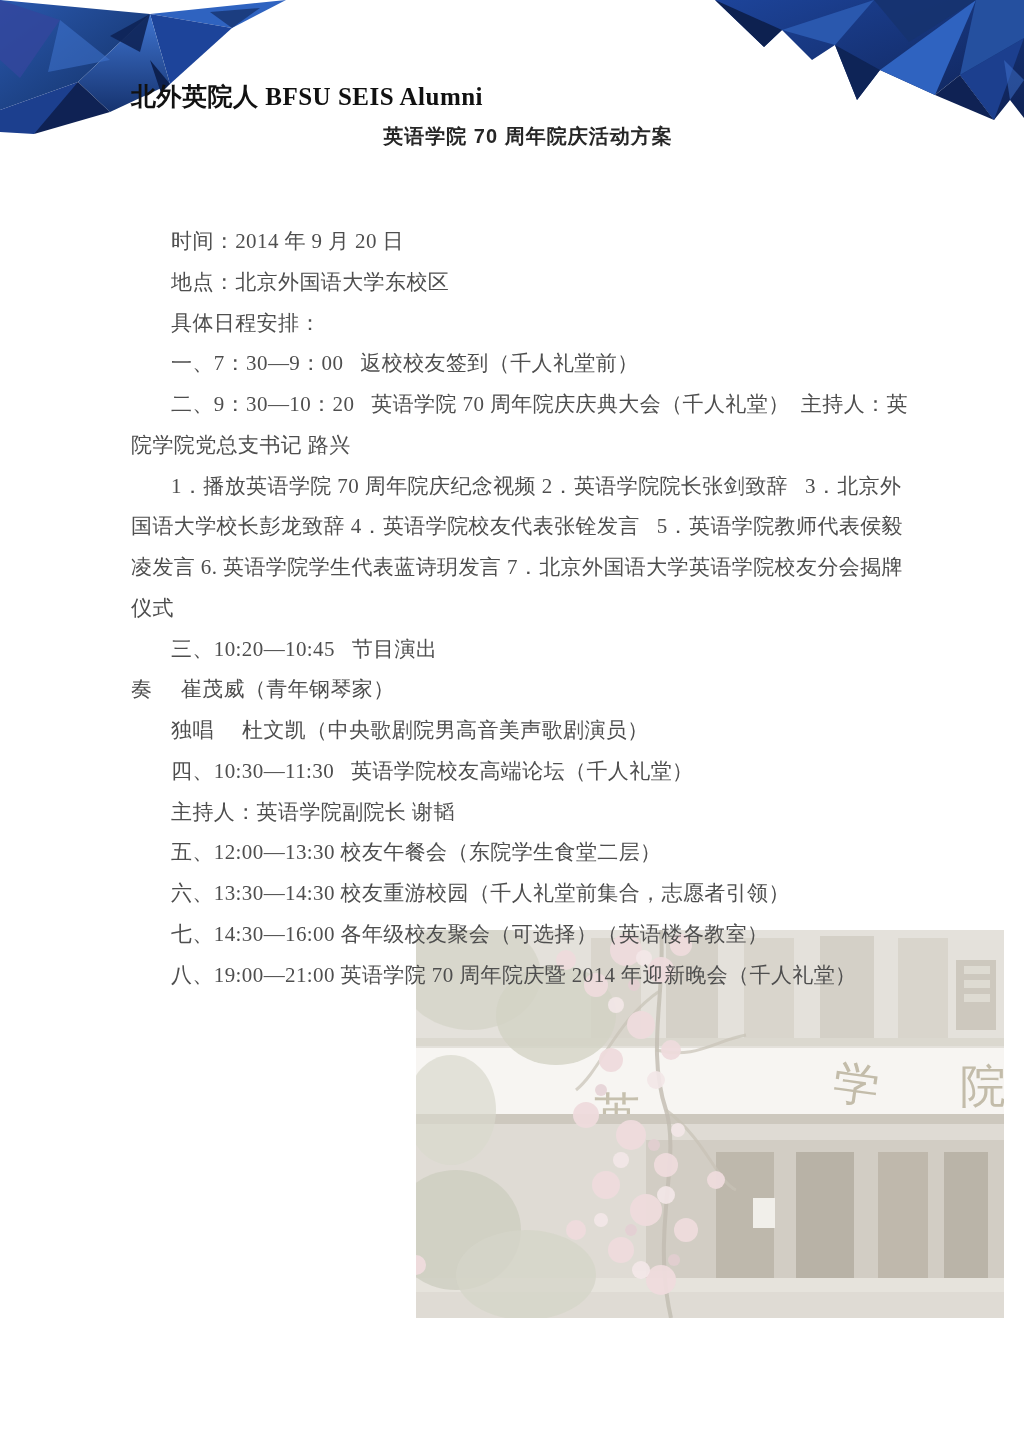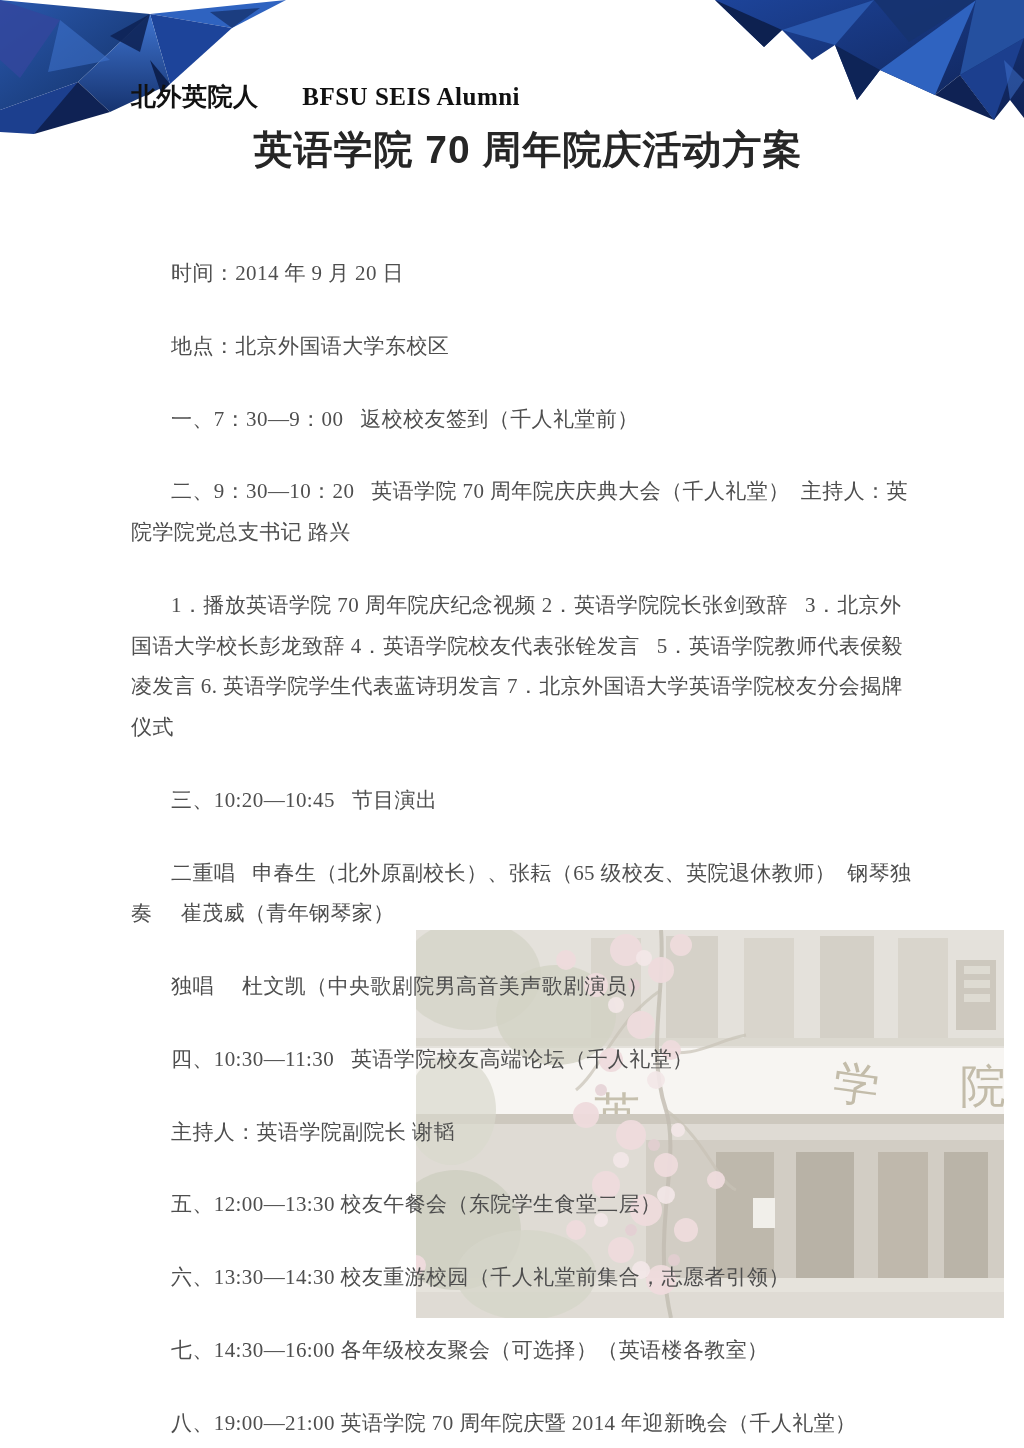--- a/index.html
+++ b/index.html
@@ -18,39 +18,39 @@
   
   .photo{position:absolute;left:416px;top:930px;width:588px;height:388px;opacity:.92;}
 
   
   .brand{
     position:absolute;left:131px;top:80px;height:30px;
     font-weight:bold;font-size:25px;color:#111;letter-spacing:.5px;
     font-family:"Liberation Serif","DejaVu Serif",serif;
     white-space:pre;z-index:3;
   }
-  .brand .en{font-family:"Liberation Serif",serif;margin-left:37px;}
+  .brand .en{font-family:"Liberation Serif",serif;}
   .doc-title{
     position:absolute;left:0;right:0;top:123px;height:38px;
     text-align:center;padding-left:32px;
     font-family:"Liberation Sans","DejaVu Sans",sans-serif;
-    font-weight:bold;font-size:39px;color:#262626;letter-spacing:1px;
+    font-weight:bold;font-size:20px;color:#262626;letter-spacing:1px;
     z-index:3;white-space:pre;
   }
 
   
   .body-text{
     position:absolute;left:131px;top:221px;width:852px;z-index:2;
     font-size:21px;color:#4e4e4e;
   }
   .line{
     height:40.75px;line-height:40.75px;white-space:pre;
     letter-spacing:.4px;
   }
-  .line.indent{padding-left:40px;margin-top:32px;}
+  .line.indent{padding-left:40px;}
 
   .sign-char{
     font-family:"Liberation Serif","DejaVu Serif",serif;
   }
 </style>
 </head>
 <body>
 
 <div class="page">
 
@@ -177,29 +177,29 @@
     </g>
   </svg>
 
   <div class="brand"><span>北外英院人</span><span class="en"> BFSU SEIS Alumni</span></div>
 
   <div class="doc-title">英语学院 70 周年院庆活动方案</div>
 
   <div class="body-text">
     <div class="line indent">时间：2014 年 9 月 20 日</div>
     <div class="line indent">地点：北京外国语大学东校区</div>
+    <div class="line indent">具体日程安排：</div>
     <div class="line indent">一、7：30—9：00   返校校友签到（千人礼堂前）</div>
     <div class="line indent">二、9：30—10：20   英语学院 70 周年院庆庆典大会（千人礼堂）  主持人：英</div>
     <div class="line">院学院党总支书记 路兴</div>
     <div class="line indent">1．播放英语学院 70 周年院庆纪念视频 2．英语学院院长张剑致辞   3．北京外</div>
     <div class="line">国语大学校长彭龙致辞 4．英语学院校友代表张铨发言   5．英语学院教师代表侯毅</div>
     <div class="line">凌发言 6. 英语学院学生代表蓝诗玥发言 7．北京外国语大学英语学院校友分会揭牌</div>
     <div class="line">仪式</div>
     <div class="line indent">三、10:20—10:45   节目演出</div>
-    <div class="line indent">二重唱   申春生（北外原副校长）、张耘（65 级校友、英院退休教师）  钢琴独</div>
     <div class="line">奏     崔茂威（青年钢琴家）</div>
     <div class="line indent">独唱     杜文凯（中央歌剧院男高音美声歌剧演员）</div>
     <div class="line indent">四、10:30—11:30   英语学院校友高端论坛（千人礼堂）</div>
     <div class="line indent">主持人：英语学院副院长 谢韬</div>
     <div class="line indent">五、12:00—13:30 校友午餐会（东院学生食堂二层）</div>
     <div class="line indent">六、13:30—14:30 校友重游校园（千人礼堂前集合，志愿者引领）</div>
     <div class="line indent">七、14:30—16:00 各年级校友聚会（可选择）（英语楼各教室）</div>
     <div class="line indent">八、19:00—21:00 英语学院 70 周年院庆暨 2014 年迎新晚会（千人礼堂）</div>
   </div>
 

